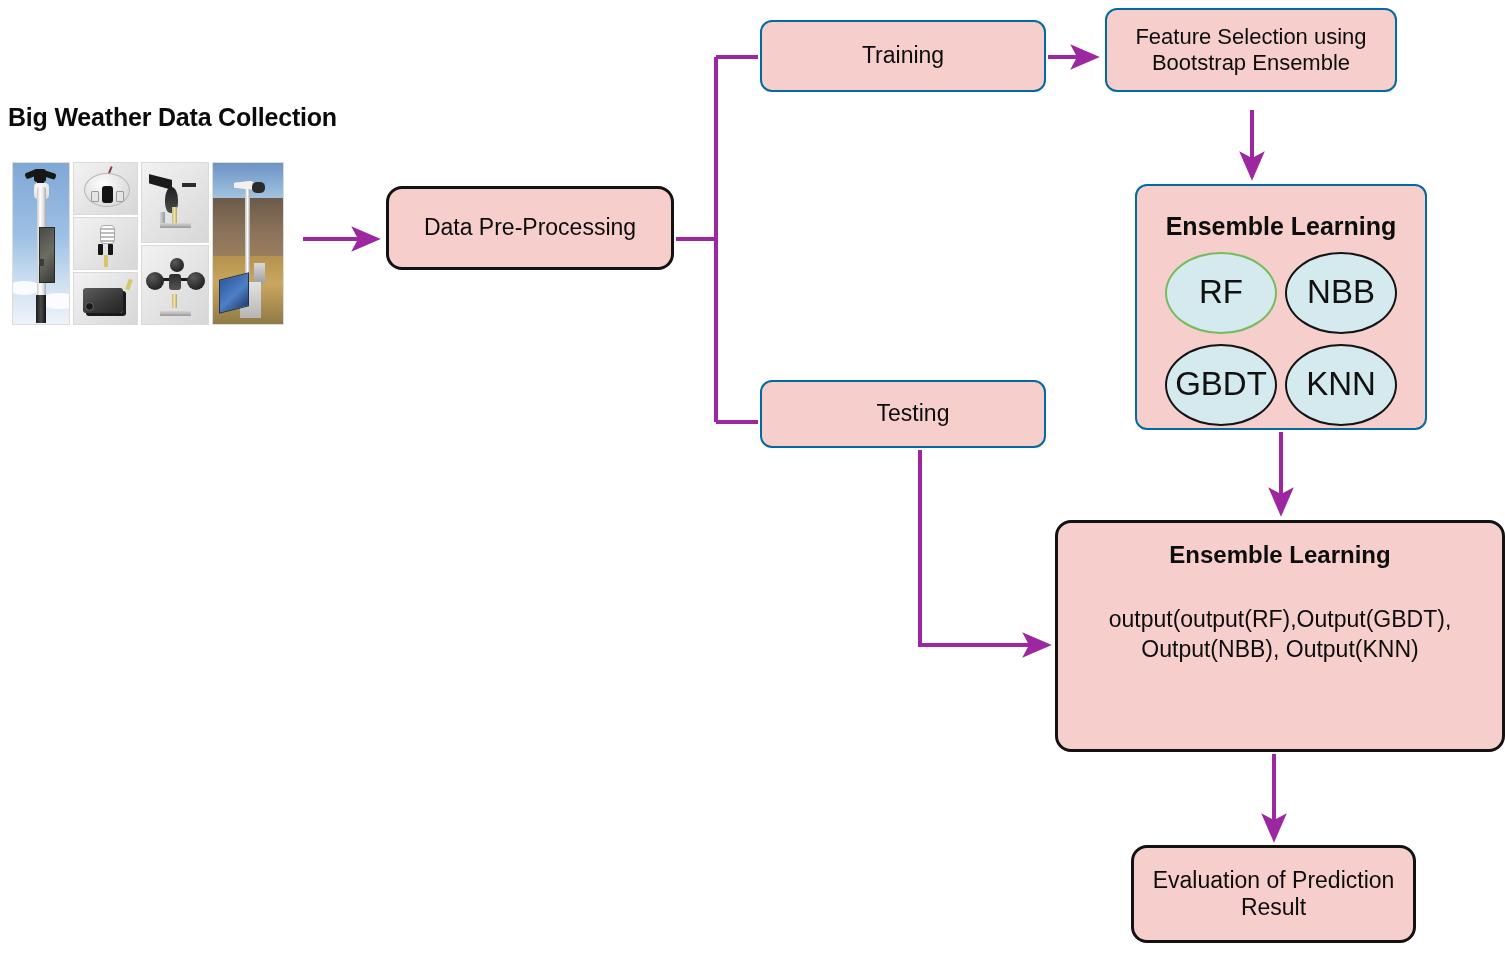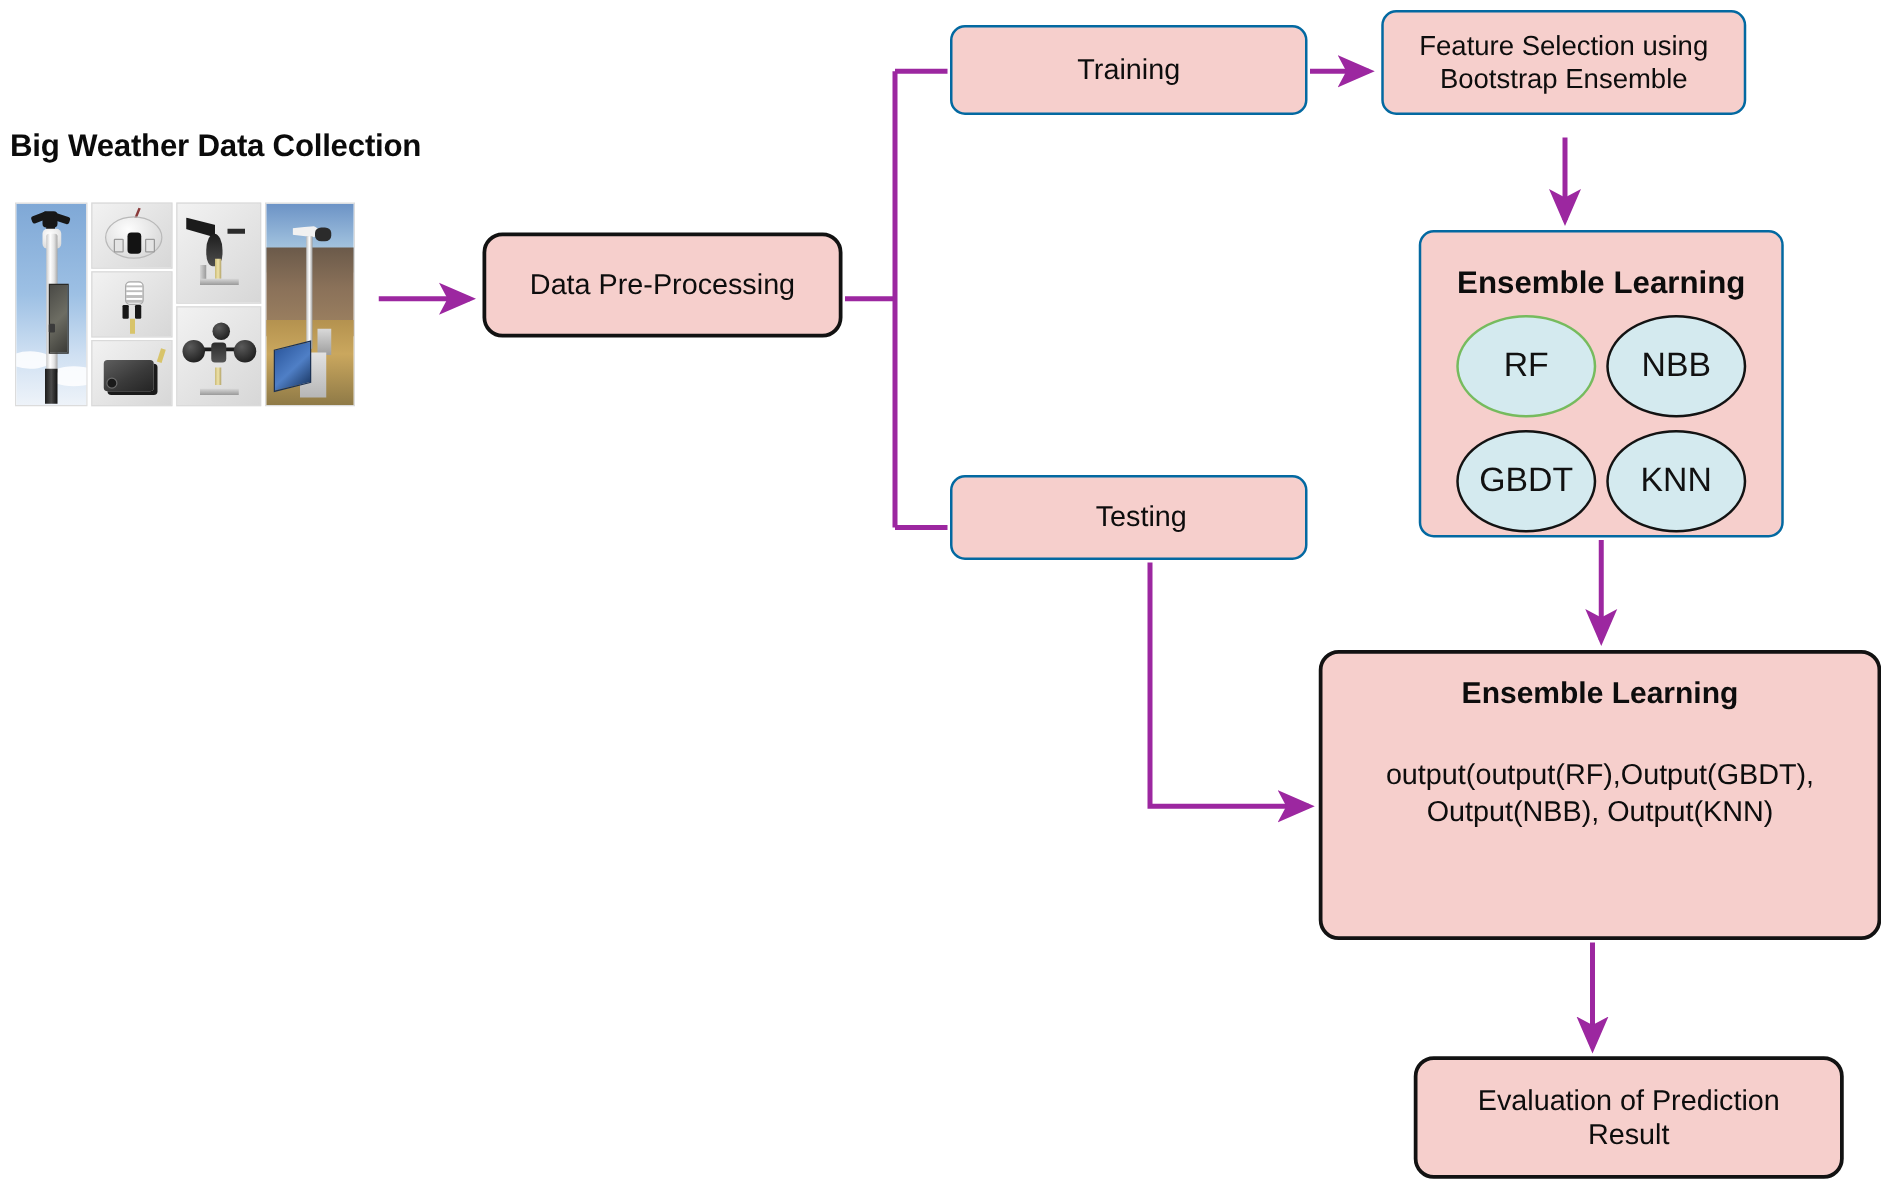--- a/index.html
+++ b/index.html
@@ -240,21 +240,21 @@
   .node.red {
     border: 2px solid #0369a1;
     border-radius: 12px;
   }
   #n-preproc { left:386px; top:186px; width:288px; height:84px; font-size:23px; }
   #n-training { left:760px; top:20px; width:286px; height:72px; font-size:23px; }
   #n-testing  { left:760px; top:380px; width:286px; height:68px; font-size:23px;padding-left:20px; }
   #n-feature  { left:1105px; top:8px; width:292px; height:84px; font-size:22px; padding:0 6px;}
   #n-ensmeth  { left:1135px; top:184px; width:292px; height:246px; justify-content:flex-start; padding-top:26px;}
   #n-enslearn { left:1055px; top:520px; width:450px; height:232px; justify-content:flex-start; padding-top:18px;}
-  #n-eval     { left:1131px; top:845px; width:344px; height:98px; font-size:23px; padding:0 4px;}
+  #n-eval     { left:1131px; top:845px; width:285px; height:98px; font-size:23px; padding:0 4px;}
 
   .node-title-bold {
     font-size: 25px;
     font-weight: bold;
     margin-bottom: 6px;
   }
   #ens-learn-title { font-size:24px; font-weight:bold; margin-bottom: 36px;}
   #ens-learn-body { font-size:23px; line-height:1.28; }
 
   
@@ -262,21 +262,21 @@
     display: grid;
     grid-template-columns: 112px 112px;
     grid-template-rows: 82px 82px;
     gap: 10px 8px;
     margin-top: 4px;
   }
   .ell {
     display:flex; align-items:center; justify-content:center;
     background:#d4eaef;
     border-radius:50%;
-    font-size:27px;
+    font-size:33px;
     color:#111;
     box-sizing:border-box;
   }
   .ell.dark { border: 2.5px solid #131313; }
   .ell.green { border: 2.5px solid #76bb5e; }
 
   
   #wires {
     position:absolute; left:0; top:0; width:1505px; height:953px;
     pointer-events:none;

